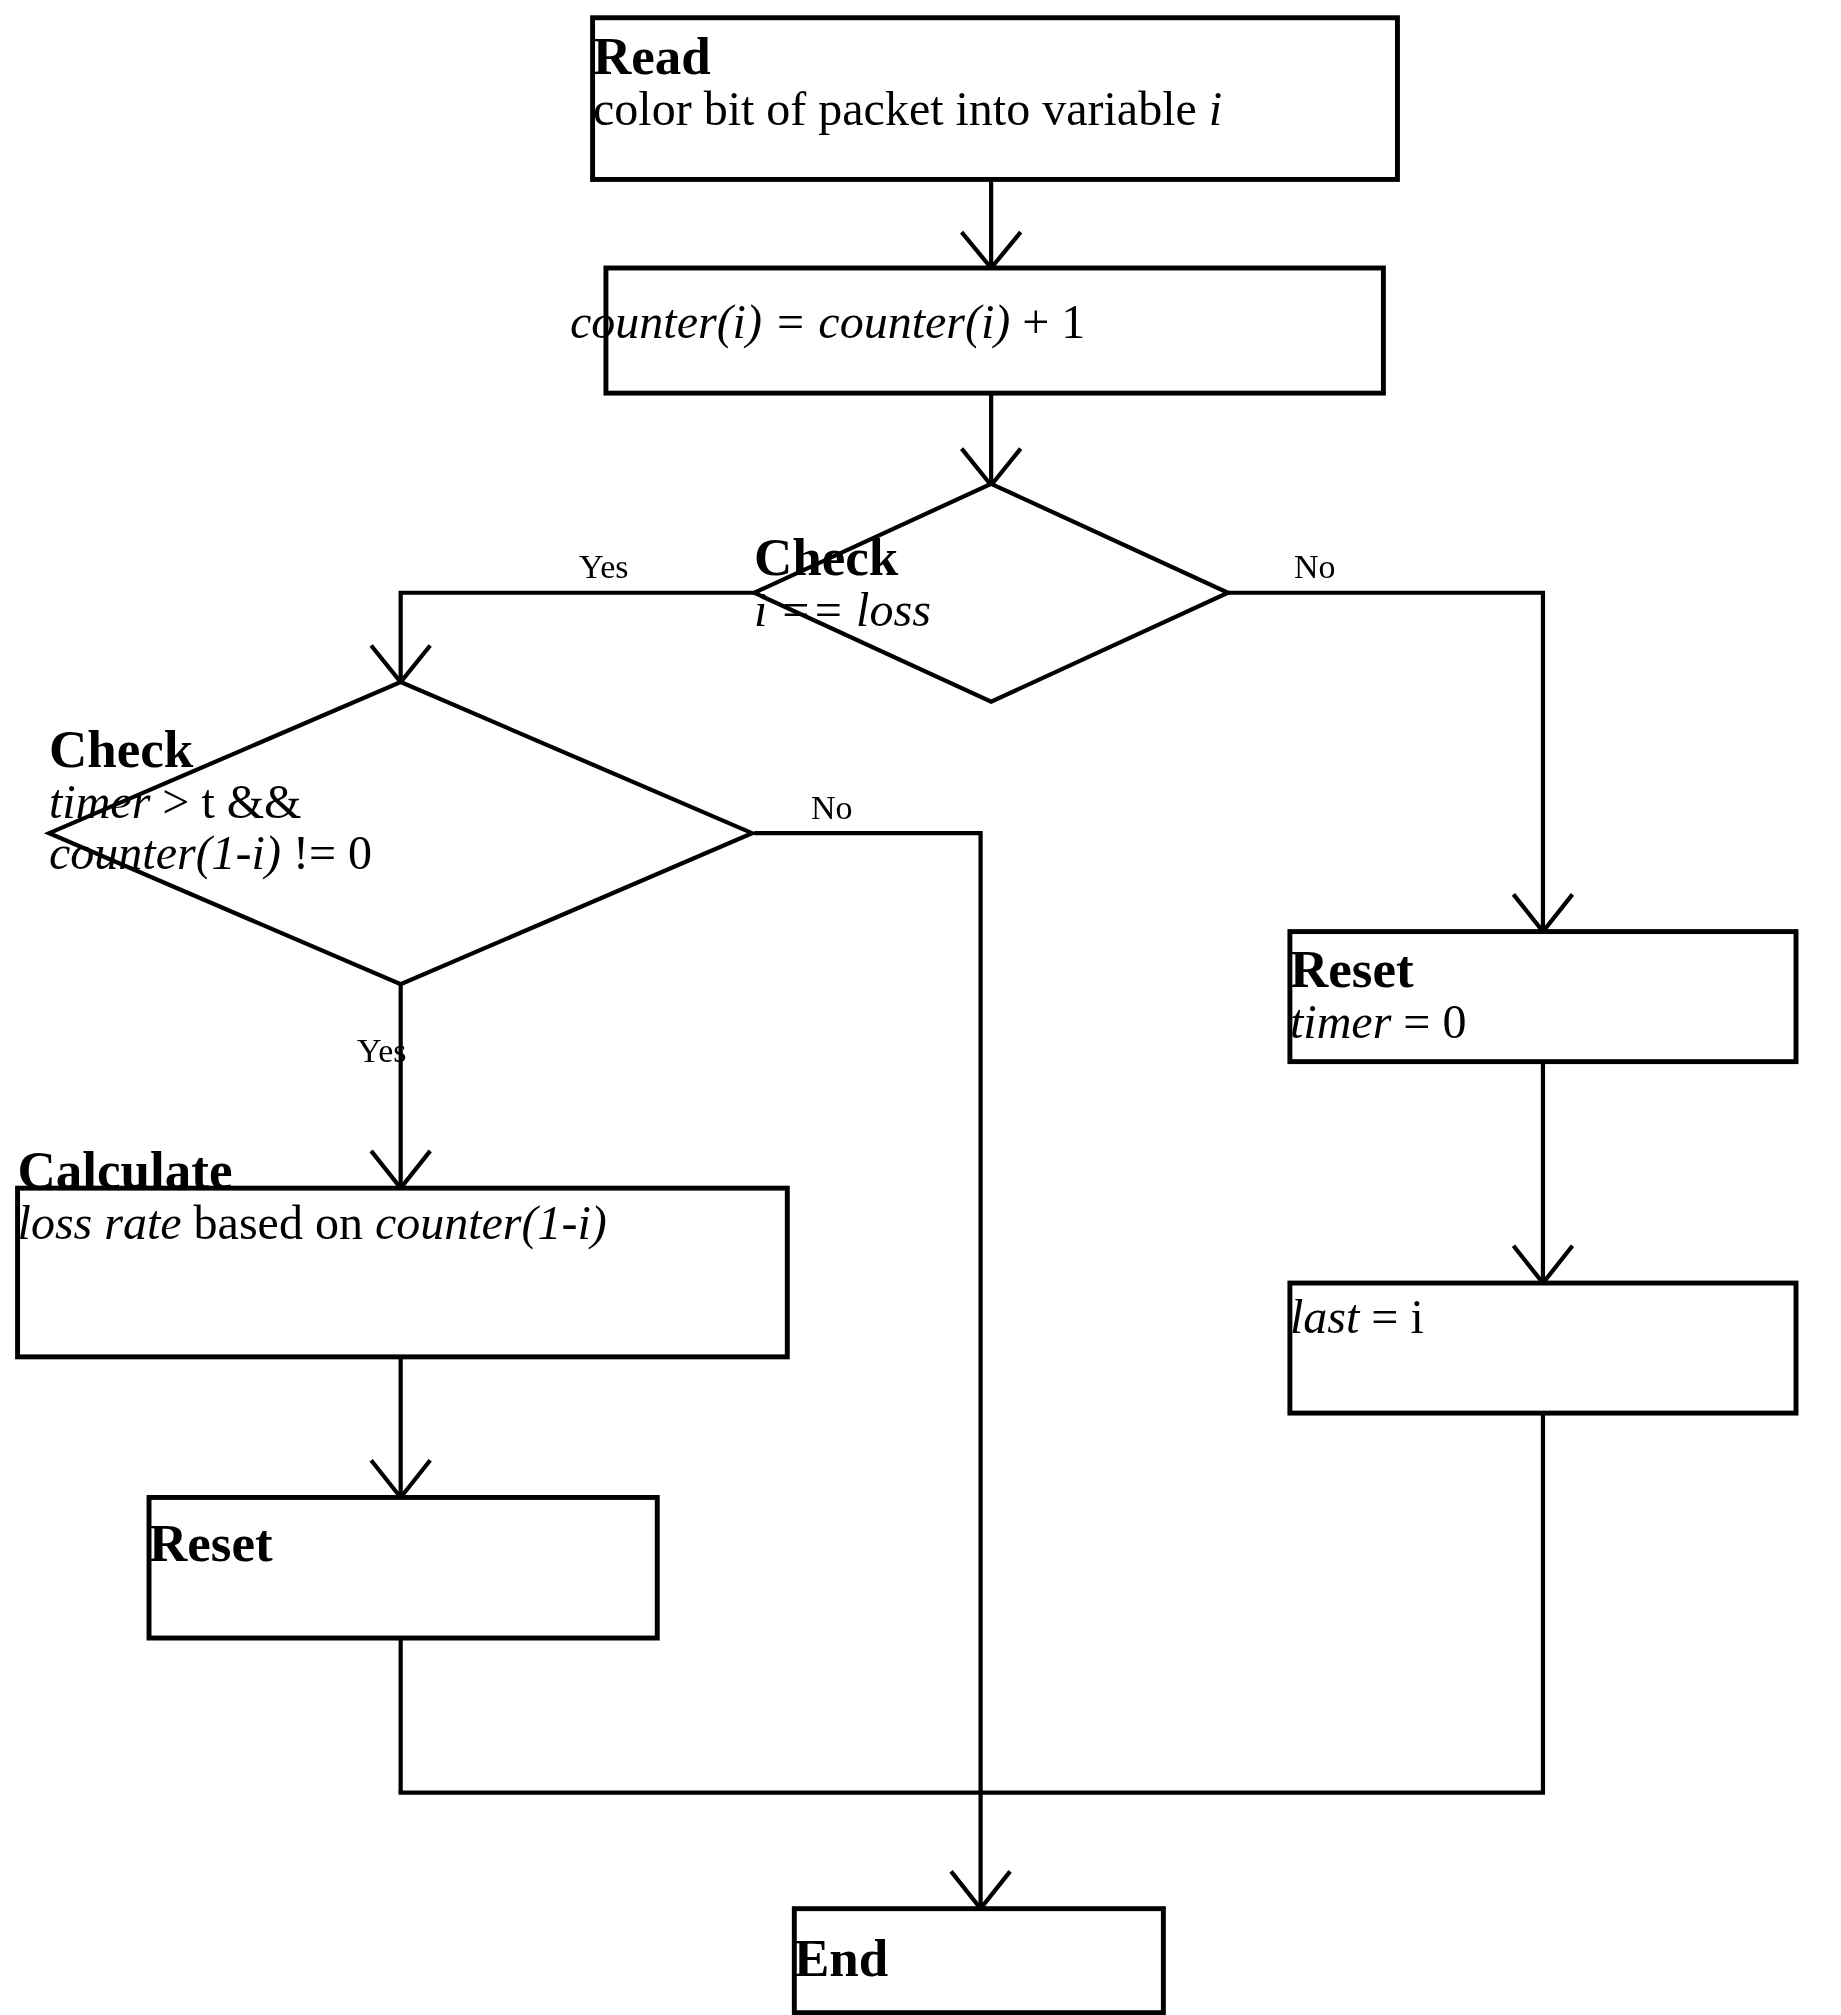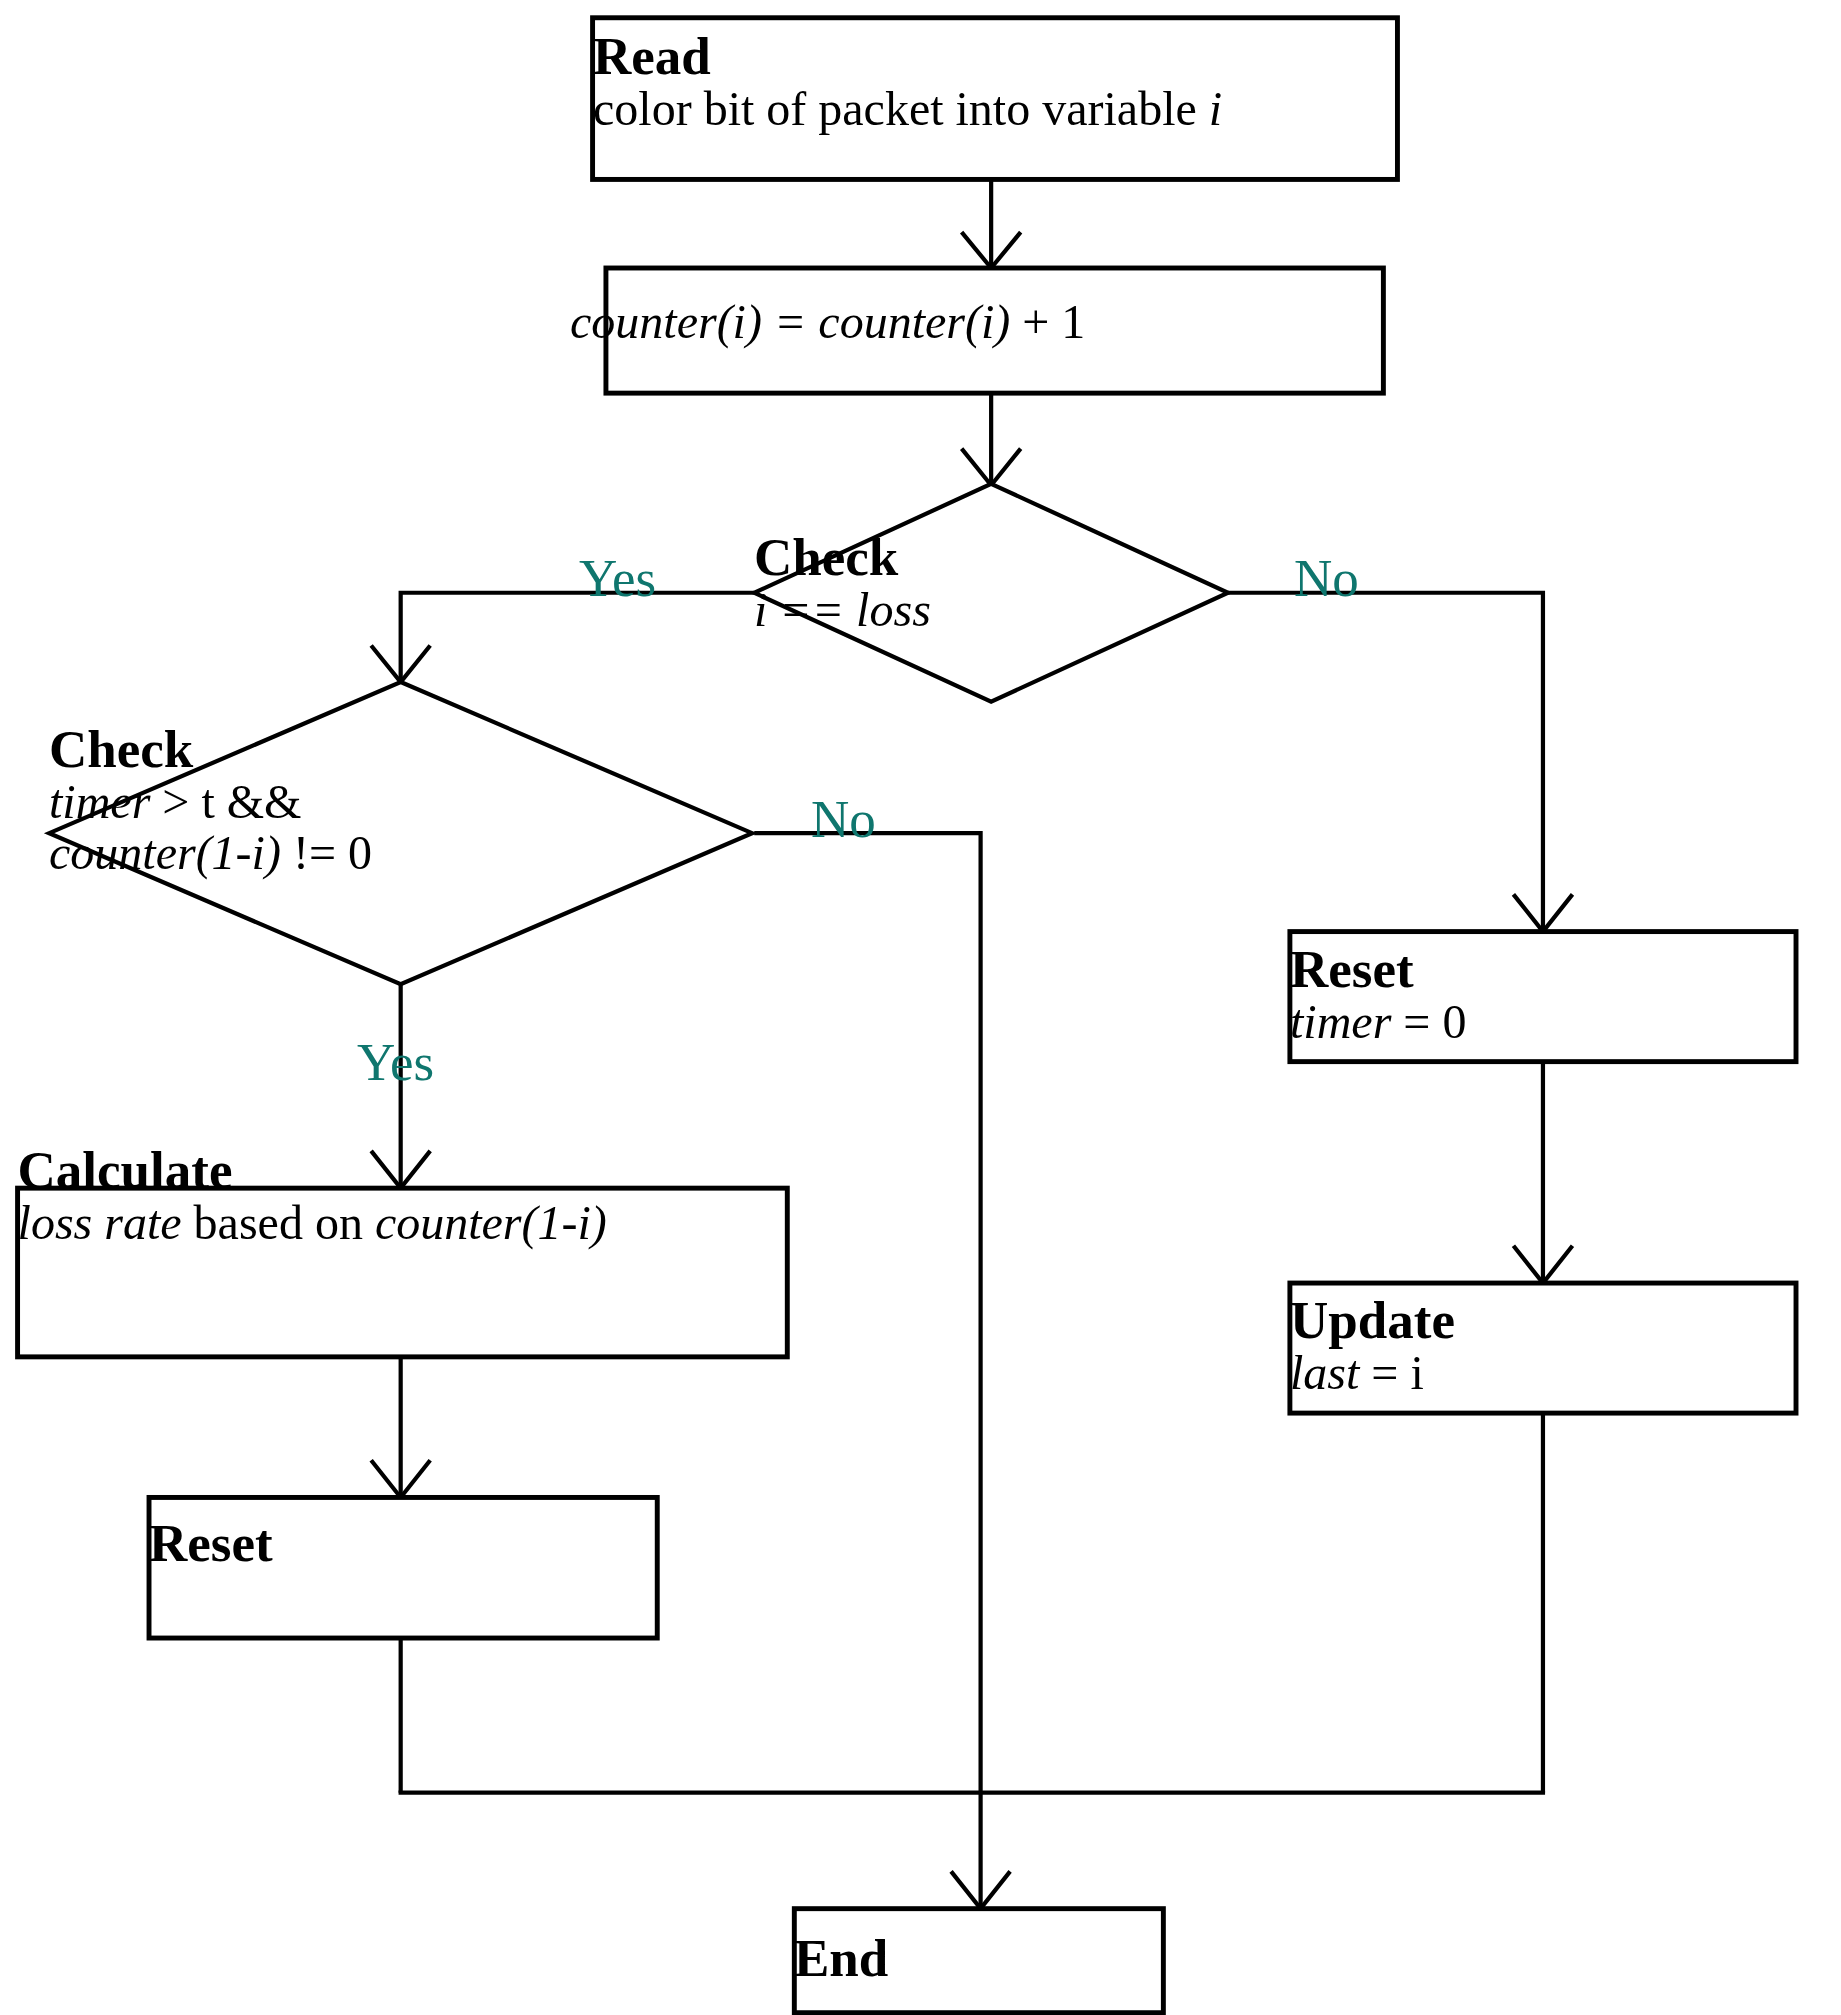--- a/index.html
+++ b/index.html
@@ -59,22 +59,22 @@
     display: block;
   }
   .t-sub {
     font-size: 48px;
     display: block;
     font-style: normal;
   }
   .ital { font-style: italic; }
   .edge-label {
     position: absolute;
-    font-size: 53px;
-    color: #0f766e;
+    font-size: 34px;
+    color: #000000;
     font-family: "Liberation Serif", "DejaVu Serif", serif;
     white-space: nowrap;
   }
 </style>
 </head>
 <body>
 
 <div id="flowchart-root">
 
   <svg id="flow-svg" viewBox="0 0 2619 2866" xmlns="http://www.w3.org/2000/svg">
@@ -150,21 +150,20 @@
     <span class="t-sub"><span class="ital">timer</span><span> &gt; t &amp;&amp;</span></span>
     <span class="t-sub"><span class="ital">counter(1-i)</span><span> != 0</span></span>
   </div>
 
   <div class="node-text" style="left:1290px; top:941px; width:506px;">
     <span class="t-title">Reset</span>
     <span class="t-sub"><span class="ital">timer</span><span> = 0</span></span>
   </div>
 
   <div class="node-text" style="left:1290px; top:1292px; width:506px;">
-    <span class="t-title">Update</span>
     <span class="t-sub"><span class="ital">last</span><span> = i</span></span>
   </div>
 
   <div class="node-text" style="left:17.6px; top:1142px; width:770px;">
     <span class="t-title">Calculate</span>
     <span class="t-sub"><span class="ital">loss rate</span><span> based on </span><span class="ital">counter(1-i)</span></span>
   </div>
 
   <div class="node-text" style="left:149px; top:1515px; width:508px;">
     <span class="t-title">Reset</span>

